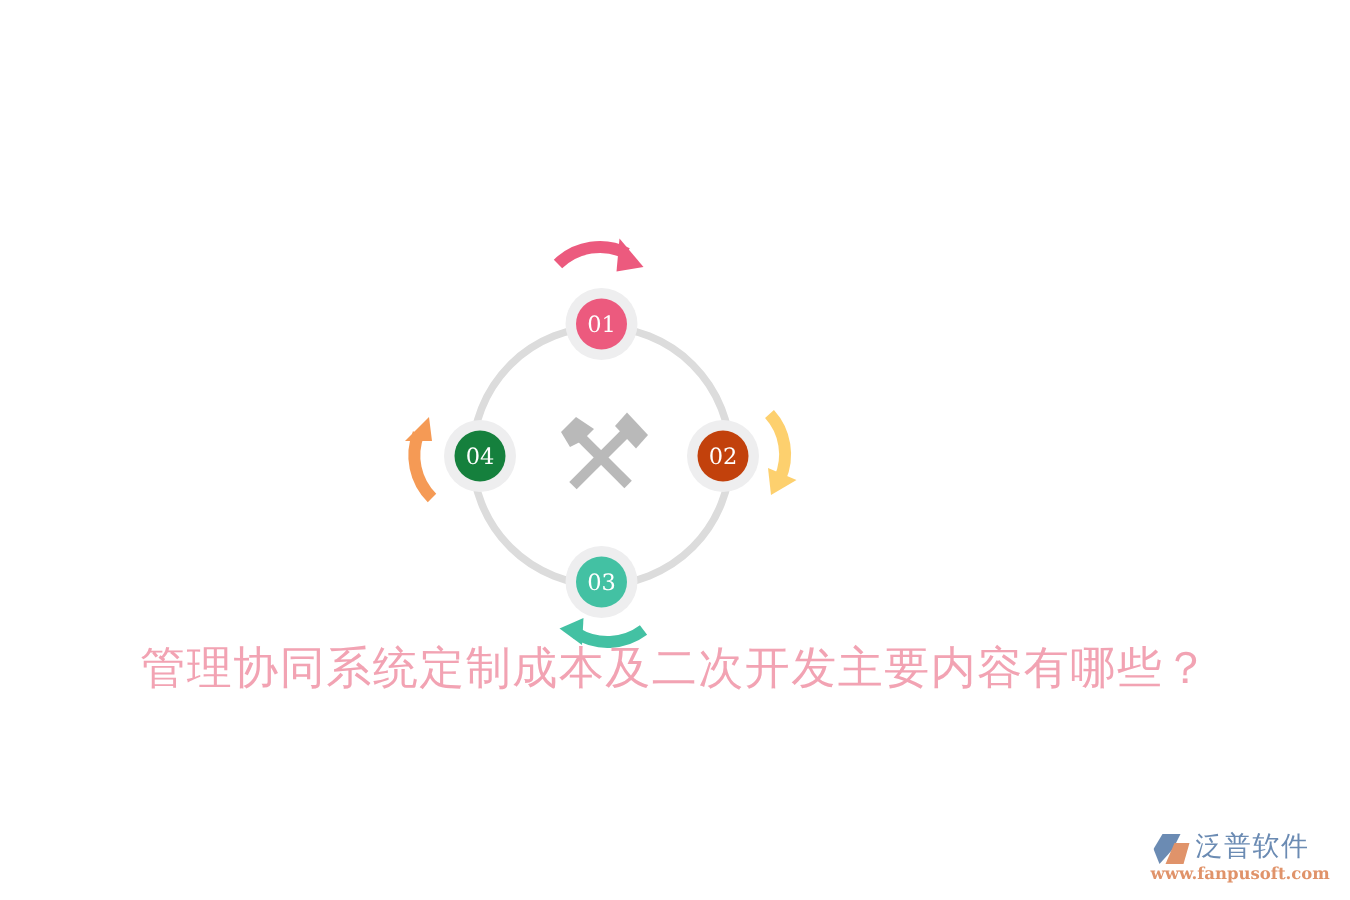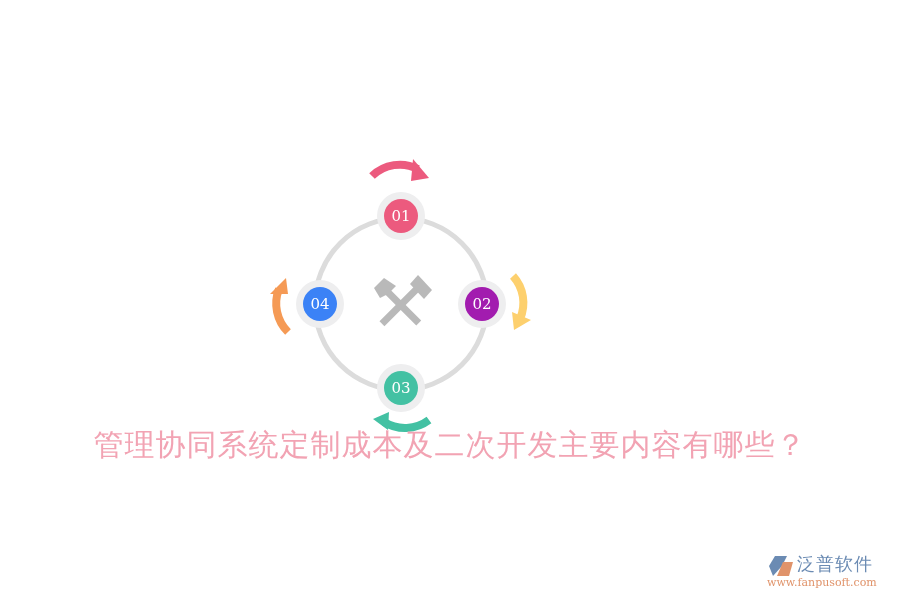--- a/index.html
+++ b/index.html
@@ -23,20 +23,21 @@
       font-family: "DejaVu Serif", serif; font-size: 30px; letter-spacing: 1px;
     }
     .logo { position: absolute; left: 765px; top: 552px; width: 130px; height: 40px; }
     .logo-name {
       position: absolute; left: 32px; top: 0; font-size: 18px; color: #6b8bb3;
       font-family: "DejaVu Sans", sans-serif; letter-spacing: 1px;
     }
     .logo-url {
       position: absolute; left: 2px; top: 24px; font-size: 11px; color: #e0936a;
       font-family: "DejaVu Serif", serif;
+      font-weight: bold;
     }
     .logo-mark { position: absolute; left: 4px; top: 2px; width: 26px; height: 24px; }
   </style>
 </head>
 <body>
 
 <div class="diagram">
   <svg width="900" height="600" style="position:absolute;left:0;top:0">
 
     <circle cx="401" cy="288" r="86" fill="none" stroke="#dcdcdc" stroke-width="5"></circle>
@@ -66,27 +67,27 @@
       <rect x="397" y="263" width="7" height="52" transform="rotate(45 400 289)"></rect>
       <polygon points="374,272 384,262 396,270 388,278 380,282"></polygon>
       <polygon points="410,268 418,259 432,274 424,283"></polygon>
     </g>
   </svg>
 
   <div class="node" style="left:377px;top:176px">
     <div class="node-inner" style="background:#ec5a7e">01</div>
   </div>
   <div class="node" style="left:458px;top:264px">
-    <div class="node-inner" style="background:#a21caf">02</div>
+    <div class="node-inner" style="background:#c2410c">02</div>
   </div>
   <div class="node" style="left:377px;top:348px">
     <div class="node-inner" style="background:#43c1a3">03</div>
   </div>
   <div class="node" style="left:296px;top:264px">
-    <div class="node-inner" style="background:#3b82f6">04</div>
+    <div class="node-inner" style="background:#15803d">04</div>
   </div>
 </div>
 
 <div class="title" style="color:#f2a3b3">管理协同系统定制成本及二次开发主要内容有哪些？</div>
 
 <div class="logo">
   <svg class="logo-mark" viewBox="0 0 26 24">
     <polygon points="6,2 18,2 13,12 4,22 0,12" fill="#6b8bb3"></polygon>
     <polygon points="14,8 24,8 20,22 8,22" fill="#e0936a"></polygon>
   </svg>

